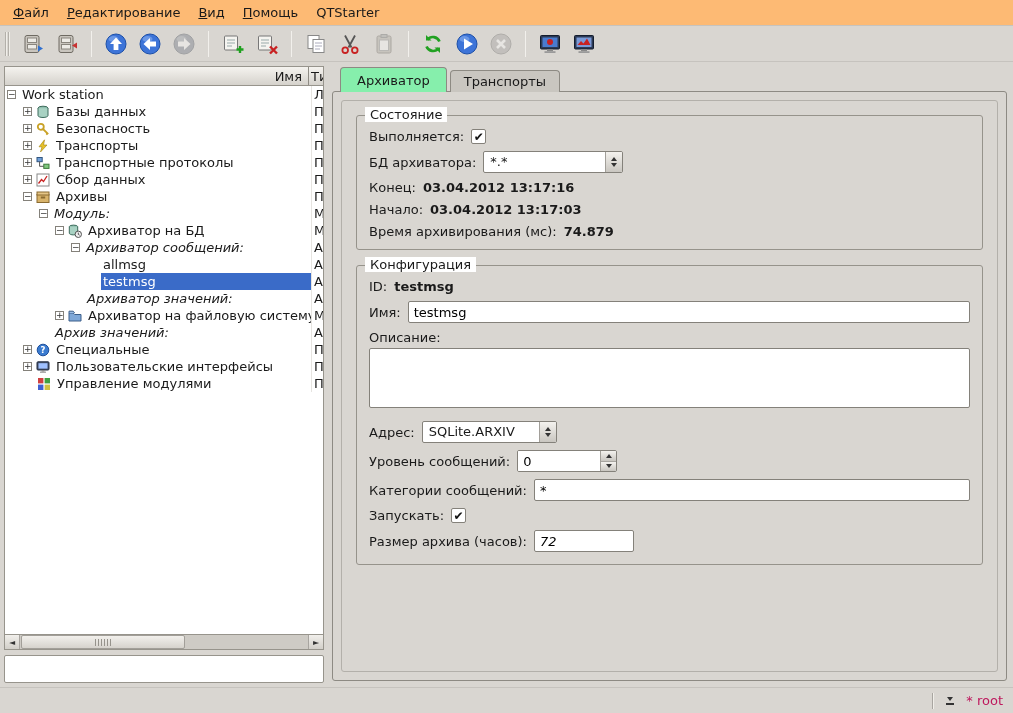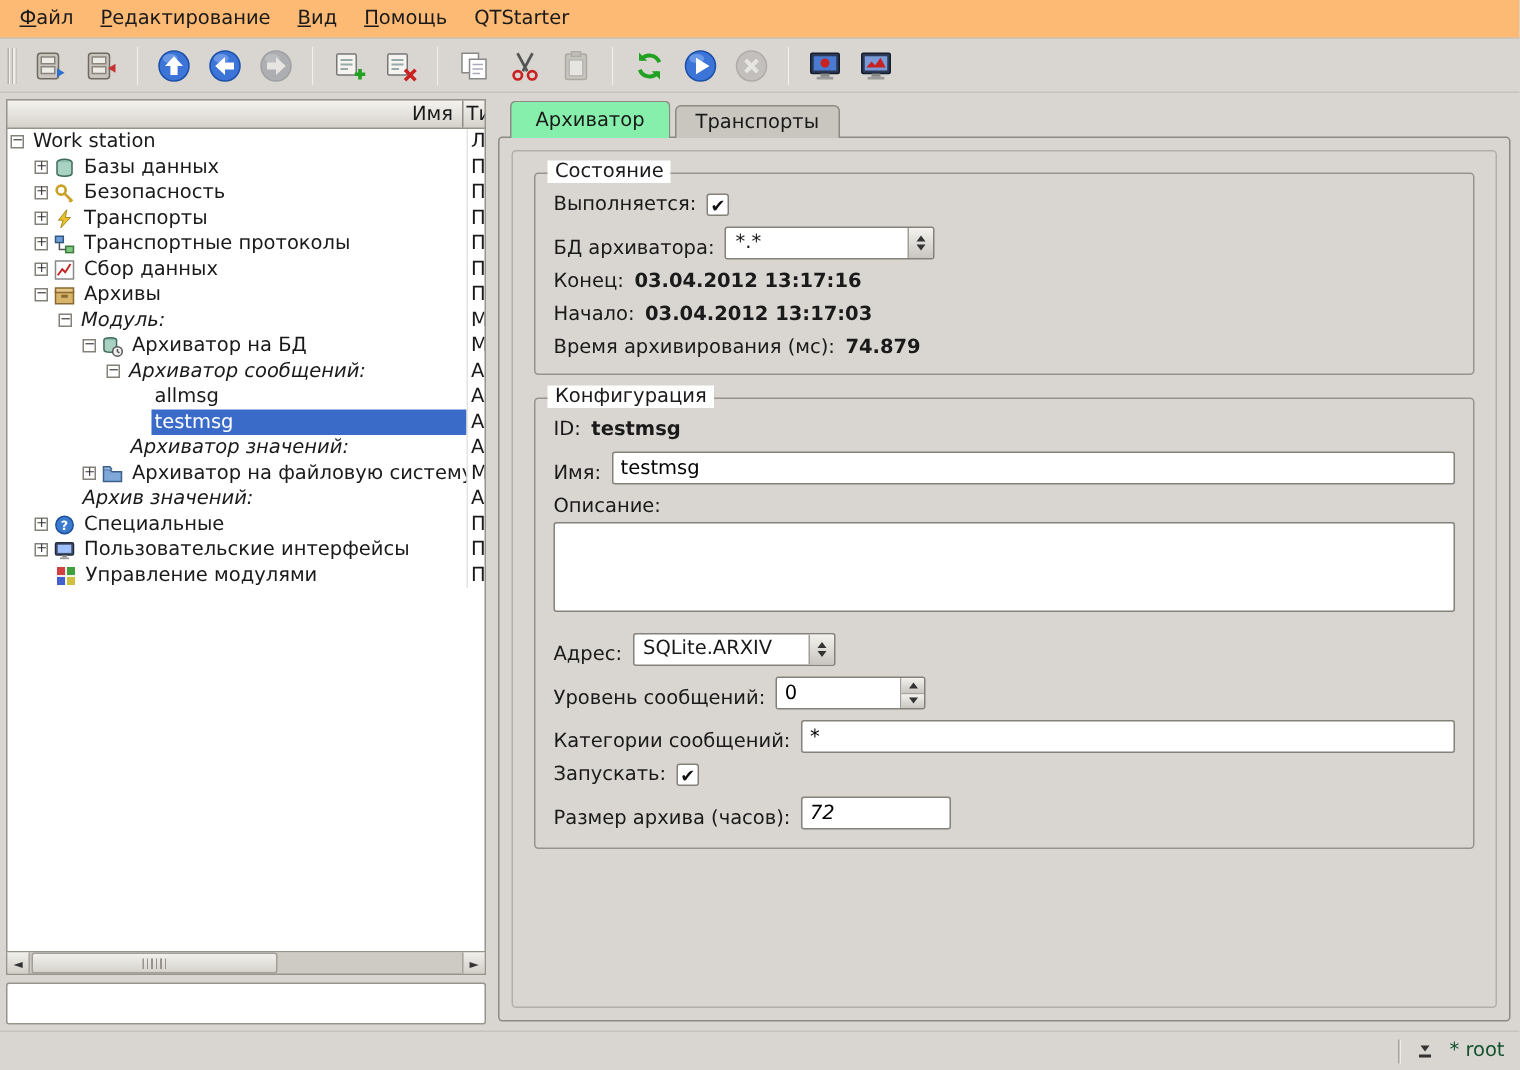--- a/index.html
+++ b/index.html
@@ -72,21 +72,21 @@
   .tab { border:1px solid #8d8a83; border-bottom:none; border-radius:4px 4px 0 0;
          padding:3px 13px; margin-right:3px; background:#c9c6c0; position:relative; top:1px; }
   .tab.active { background:#86efac; padding:5px 16px 4px; z-index:3; }
   .tab-pane { flex:1; min-height:0; border:1px solid #8d8a83; border-radius:3px;
               background:#d9d6d1; padding:8px; }
   .pane-inner { height:100%; border:1px solid #b3b0aa; border-radius:3px; padding:14px 14px 10px; overflow:hidden; }
 
   .group { border:1px solid #96938b; border-radius:3px; padding:13px 12px 8px; position:relative; margin-bottom:15px; }
   .group-label { position:absolute; top:-9px; left:8px; background:#ffffff; padding:0 5px; }
 
-  .frow { display:flex; align-items:flex-end; margin-bottom:7px; }
+  .frow { display:flex; align-items:center; margin-bottom:7px; }
   .flabel { margin-right:7px; flex:none; }
   .bold-val { font-weight:bold; }
 
   .checkbox { width:15px; height:15px; background:#fff; border:1px solid #84817a; border-radius:2px;
               display:inline-flex; align-items:center; justify-content:center; font-size:12px; color:#111; }
   .checkbox.checked::after { content:"✔"; }
 
   .combo { display:inline-flex; height:22px; border:1px solid #84817a; border-radius:2px;
            background:#fff; align-items:stretch; overflow:hidden; }
   .combo-text { flex:1; padding:2px 8px 0 6px; overflow:hidden; white-space:nowrap; }
@@ -113,21 +113,21 @@
                        background:linear-gradient(#f4f2ee,#c9c6c0); }
   .spin-up { border-bottom:1px solid #a8a5a0; }
 
   
   .statusbar { height:26px; border-top:1px solid #c6c3be; background:#d9d6d1;
                display:flex; align-items:center; justify-content:flex-end; padding:0 10px; gap:7px; }
   .status-sep { width:2px; height:16px; border-left:1px solid #a8a5a0; border-right:1px solid #f0eee9; }
   .mini-combo { display:flex; flex-direction:column; align-items:center; justify-content:center;
                 width:18px; height:18px; gap:2px; }
   .mini-combo .bar { width:8px; height:2px; background:#333; }
-  .status-user { color:#14532d; }
+  .status-user { color:#be185d; }
 </style>
 </head>
 <body>
 
 <div class="menubar">
     <div class="menu-item ul-first">Файл</div>
     <div class="menu-item ul-first">Редактирование</div>
     <div class="menu-item ul-first">Вид</div>
     <div class="menu-item ul-first">Помощь</div>
     <div class="menu-item">QTStarter</div>

